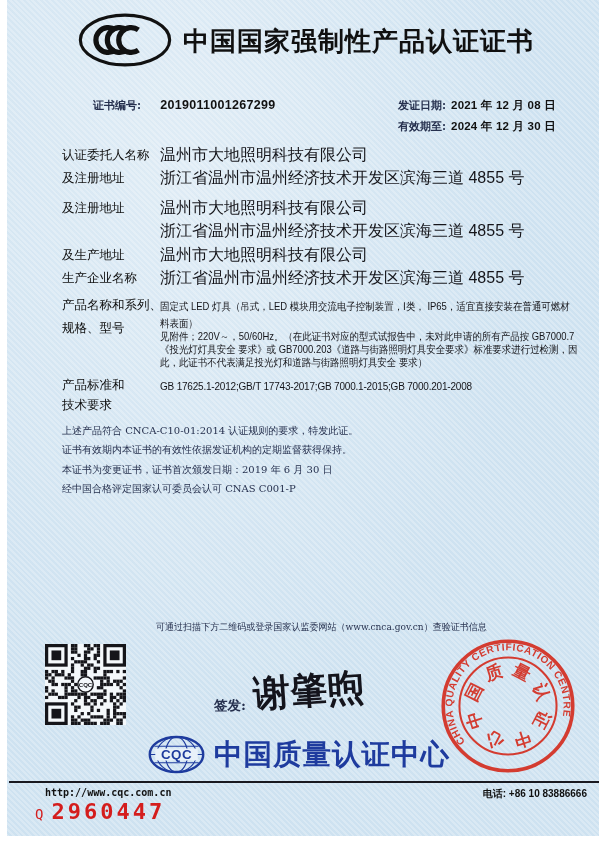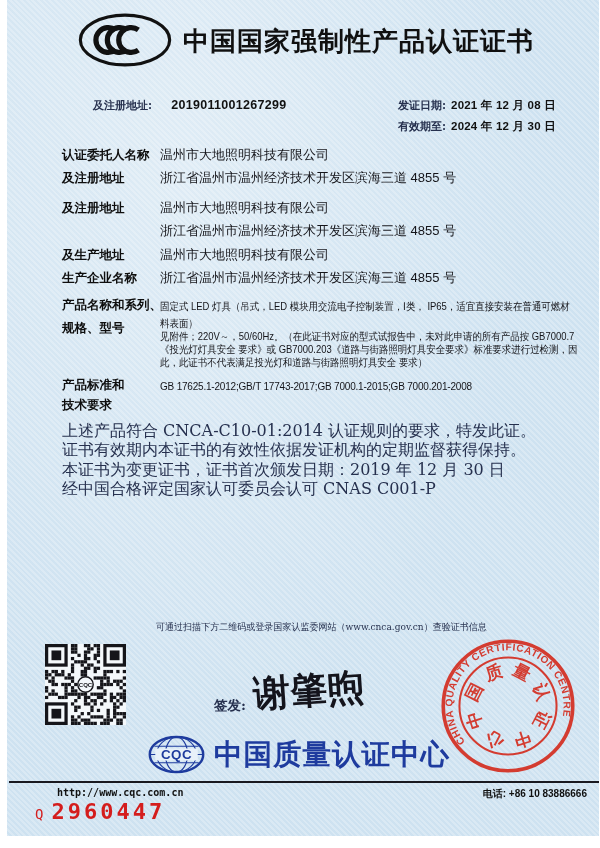--- a/index.html
+++ b/index.html
@@ -17,52 +17,52 @@
   .title{left:176px;top:24px;margin:0;font-size:26px;font-weight:bold;letter-spacing:1px;color:#101010;white-space:nowrap;}
   
   .certno{left:86px;top:98px;font-size:11px;white-space:nowrap;}
   .certno .lbl{font-weight:bold;font-size:11px;}
   .certno .num{font-size:12.5px;font-weight:600;color:#111;margin-left:16px;letter-spacing:.3px;}
   .dates{left:391px;top:95px;font-size:11px;line-height:21px;white-space:nowrap;}
   .dates b{font-family:"Liberation Sans",sans-serif;font-size:11.5px;color:#111;font-weight:600;margin-left:5px;letter-spacing:.2px;text-align:center;}
   .dates .kai{font-weight:bold;}
   
   .field{left:0;right:0;}
-  .flabels{position:absolute;left:55px;width:100px;font-weight:bold;font-size:12.5px;line-height:22.5px;color:#0e0e0e;white-space:nowrap;}
-  .fvalues{position:absolute;left:153px;width:395px;font-size:13px;line-height:22.5px;color:#15151a;white-space:nowrap;}
+  .flabels{position:absolute;left:55px;width:100px;font-weight:normal;font-size:12.5px;line-height:22.5px;color:#0e0e0e;white-space:nowrap;}
+  .fvalues{position:absolute;left:153px;width:395px;font-size:16px;line-height:22.5px;color:#15151a;white-space:nowrap;}
   .f1{top:144px;} .f2{top:197px;} .f3{top:244px;} .f4{top:294px;} .f5{top:376px;}
   .f5 .flabels{line-height:19.5px;}
   .f5 .fvalues{font-size:10px;letter-spacing:-.2px;}
   .plines{position:absolute;left:153px;top:2px;width:420px;font-size:10.5px;color:#15151a;white-space:nowrap;
           transform:scaleX(.9);transform-origin:0 0;}
   .plines>div{line-height:12.8px;}
   .plines>div:nth-child(1){line-height:21px;}
   .plines>div:nth-child(2){line-height:13px;}
   
-  .statements{left:55px;top:421px;font-size:16px;line-height:19.4px;white-space:nowrap;}
+  .statements{left:55px;top:421px;font-size:10px;line-height:19.4px;white-space:nowrap;}
   .statements .kai{font-weight:500;}
   
   .qrnote{left:149px;top:621px;font-size:9.5px;white-space:nowrap;transform:scaleX(.95);transform-origin:0 0;color:#26304e;}
   .qr{left:38px;top:644px;width:81px;height:81px;}
   
   .signlbl{left:207px;top:697px;font-size:13.5px;font-weight:bold;}
   .signame{left:246px;top:666px;font-size:37px;font-weight:600;color:#14141c;transform:rotate(-4deg);
            font-family:"DejaVu Serif",serif;white-space:nowrap;}
   
   .issuer{left:140px;top:734px;display:flex;align-items:center;gap:8px;}
   .globe{width:59px;height:41px;}
   .iname{font-size:28.5px;font-weight:600;color:#1e3b9e;letter-spacing:1px;white-space:nowrap;}
   
   .stamp{left:414px;top:619px;width:174px;height:174px;opacity:.9;}
   .stamp text{font-family:"Liberation Sans",sans-serif;}
   .ringtxt{font-size:10px;font-weight:bold;letter-spacing:.6px;fill:#d42a1c;}
   .innertxt{font-size:17px;font-weight:bold;letter-spacing:6.5px;fill:#d42a1c;}
   
   .rule{left:2px;right:0;top:781px;border-top:2px solid #191920;}
-  .furl{left:38px;top:787px;font-family:"DejaVu Sans Mono",monospace;font-size:10px;font-weight:bold;color:#111;margin-left:12px;}
+  .furl{left:38px;top:787px;font-family:"DejaVu Sans Mono",monospace;font-size:10px;font-weight:bold;color:#111;}
   .faddr{left:207px;top:787px;font-size:10px;font-weight:600;color:#111;white-space:nowrap;}
   .fphone{right:12px;top:787px;font-size:10px;font-weight:600;color:#111;white-space:nowrap;}
   
   .serial{left:28px;top:799px;color:#d41d1d;font-family:"DejaVu Sans Mono",monospace;white-space:nowrap;}
   .serial .sq{font-size:14px;margin-right:8px;}
   .serial .sn{font-size:22px;font-weight:bold;letter-spacing:3px;}
 </style>
 </head>
 <body>
 
@@ -71,21 +71,21 @@
 
     <svg class="abs ccc" viewBox="0 0 92 52">
       <ellipse cx="46" cy="26" rx="43" ry="24" fill="none" stroke="#111" stroke-width="3"></ellipse>
       <path d="M36.9 16.2 A12 12 0 1 0 36.9 35.8" fill="none" stroke="#111" stroke-width="5"></path>
       <path d="M47.9 16.2 A12 12 0 1 0 47.9 35.8" fill="none" stroke="#111" stroke-width="5"></path>
       <path d="M58.9 16.2 A12 12 0 1 0 58.9 35.8" fill="none" stroke="#111" stroke-width="5"></path>
     </svg>
     <h1 class="abs title">中国国家强制性产品认证证书</h1>
 
     <div class="abs certno">
-      <span class="kai lbl">及注册地址:</span>
+      <span class="kai lbl">证书编号:</span>
       <span class="num">2019011001267299</span>
     </div>
     <div class="abs dates">
       <div>
         <span class="kai">发证日期:</span><b>2021 年 12 月 08 日</b>
       </div>
       <div>
         <span class="kai">有效期至:</span><b>2024 年 12 月 30 日</b>
       </div>
     </div>
@@ -140,21 +140,21 @@
       <div class="flabels">
         <div>产品标准和</div>
         <div>技术要求</div>
       </div>
       <div class="fvalues">GB 17625.1-2012;GB/T 17743-2017;GB 7000.1-2015;GB 7000.201-2008</div>
     </div>
 
     <div class="abs statements">
       <div class="kai">上述产品符合 CNCA-C10-01:2014 认证规则的要求，特发此证。</div>
       <div class="kai">证书有效期内本证书的有效性依据发证机构的定期监督获得保持。</div>
-      <div class="kai">本证书为变更证书，证书首次颁发日期：2019 年 12 月 30 日</div>
+      <div class="kai">本证书为变更证书，证书首次颁发日期：2019 年 6 月 30 日</div>
       <div class="kai">经中国合格评定国家认可委员会认可 CNAS C001-P</div>
     </div>
 
     <div class="abs qrnote kai">可通过扫描下方二维码或登录国家认监委网站（www.cnca.gov.cn）查验证书信息</div>
     <svg id="qr" class="abs qr" viewBox="0 0 80 80">
         <rect x="0" y="0" width="80" height="80" fill="#f4f8fb"></rect>
         <g fill="#15151a">
           <rect x="25.6" y="0.0" width="3.2" height="3.2"></rect>
           <rect x="28.8" y="0.0" width="3.2" height="3.2"></rect>
           <rect x="38.4" y="0.0" width="3.2" height="3.2"></rect>

